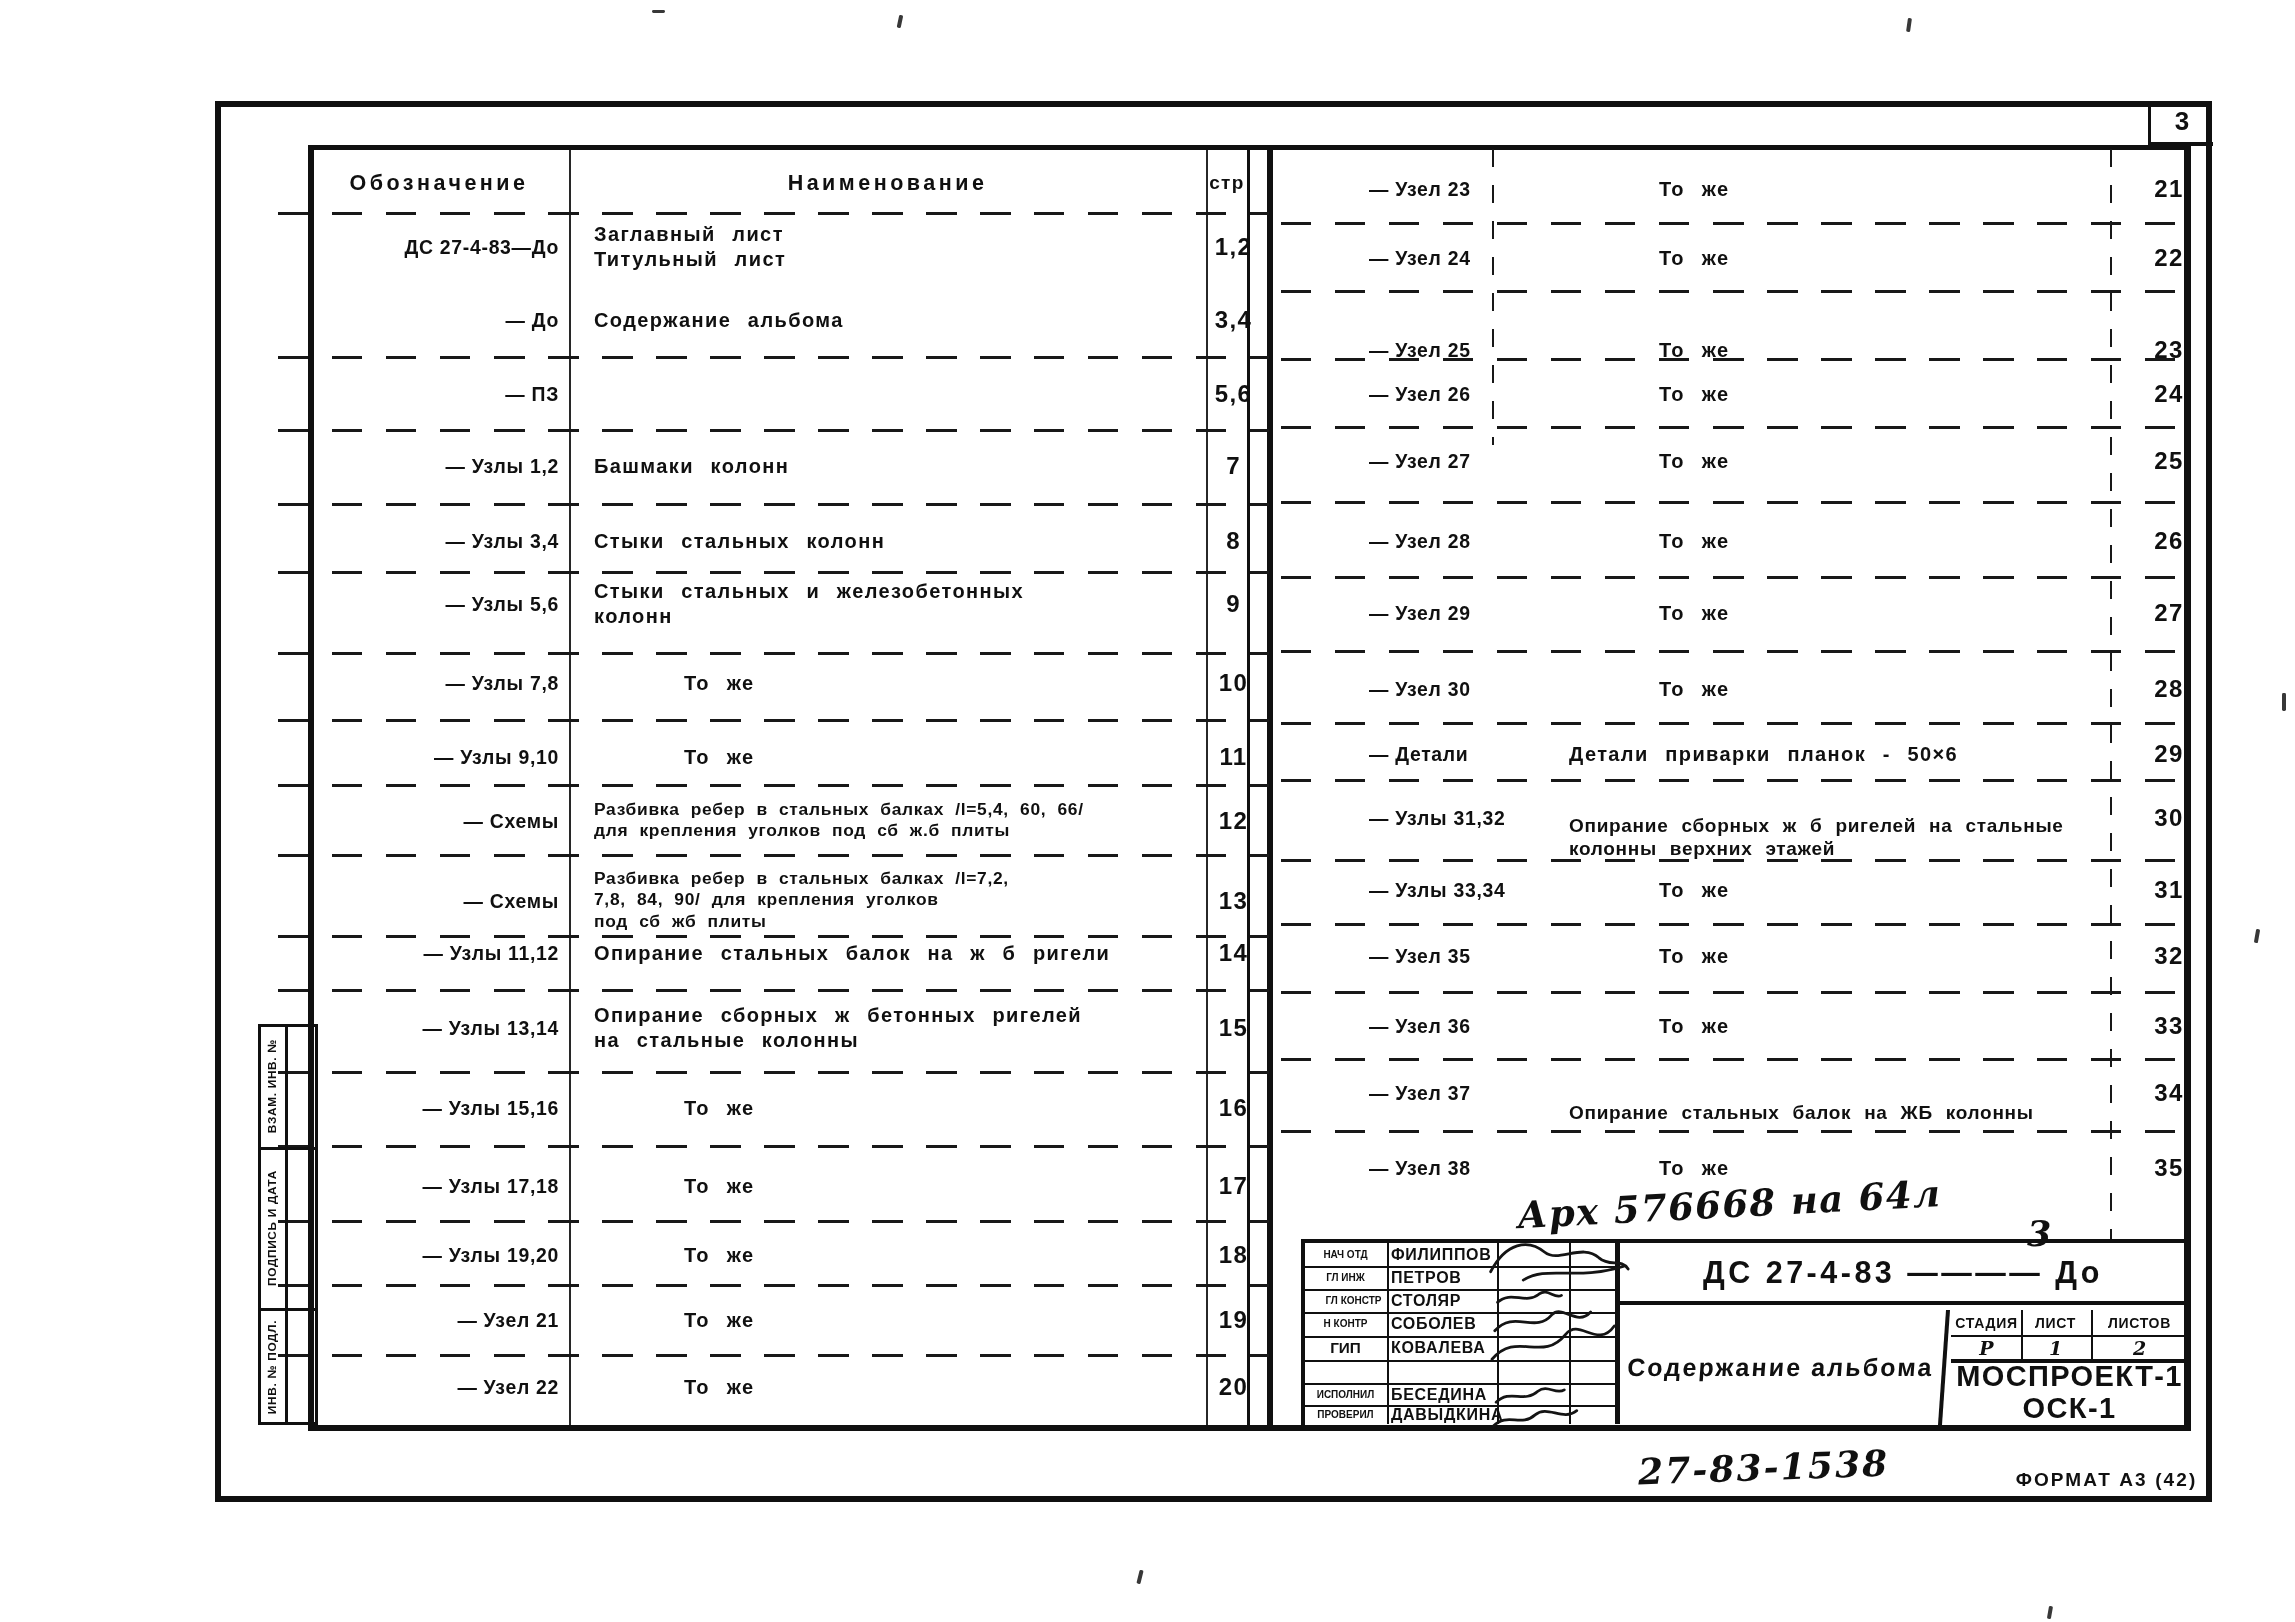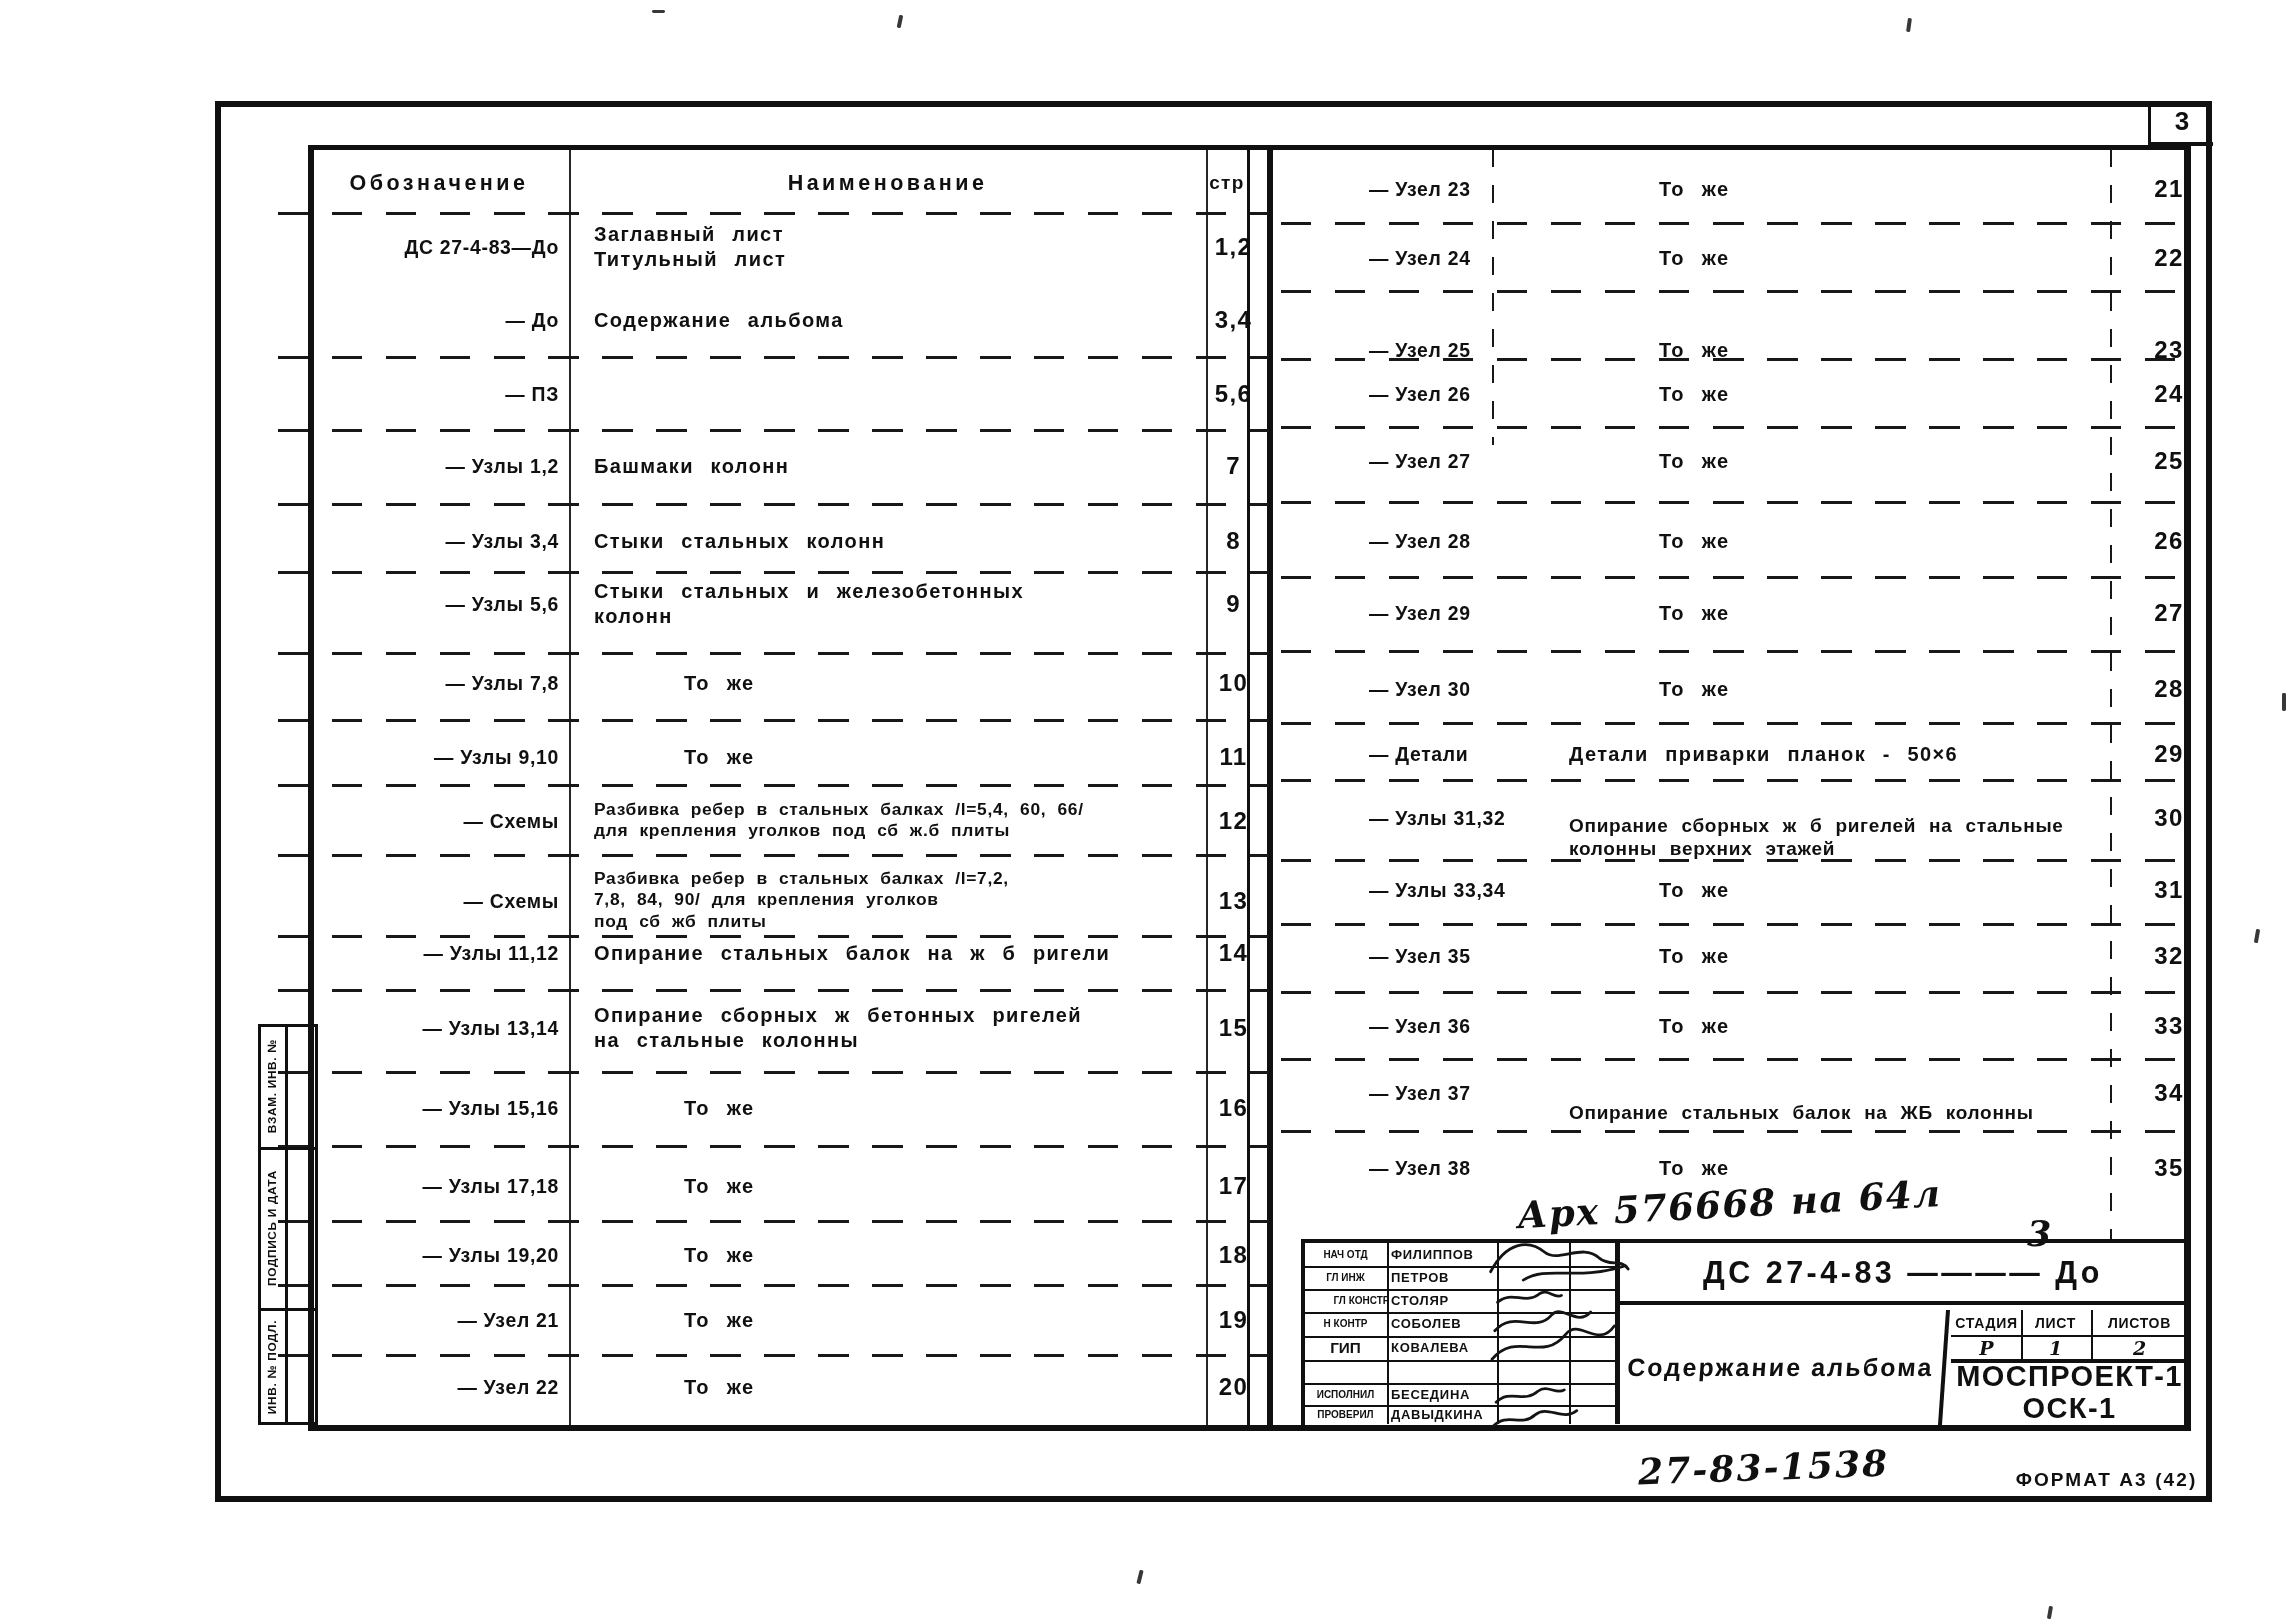--- a/index.html
+++ b/index.html
@@ -25,21 +25,21 @@
   .n.small{font-size:17.4px;letter-spacing:0.7px;word-spacing:5.6px;}
   .n.med{font-size:19px;letter-spacing:0.7px;word-spacing:7px;margin-top:20px;}
   
   .vcell{position:absolute;left:258px;width:28px;display:flex;align-items:center;justify-content:center;}
   .vcell span{transform:rotate(-90deg);white-space:nowrap;font-weight:bold;font-size:11.8px;letter-spacing:0.7px;}
   
   .stamp{position:absolute;left:1301px;top:1239px;width:883px;height:186px;
          border-top:4.9px solid #101010;border-left:4.9px solid #101010;box-sizing:border-box;}
   .stamp .cell{position:absolute;display:flex;align-items:center;font-weight:bold;}
   .stamp .role{justify-content:center;font-size:10px;letter-spacing:0px;}
-  .stamp .nm{font-size:13px;letter-spacing:0.7px;}
+  .stamp .nm{font-size:16px;letter-spacing:0.7px;}
   .ctr{display:flex;align-items:center;justify-content:center;}
   .hand{font-family:"DejaVu Serif",serif;font-style:italic;font-weight:bold;}
   .artifact{position:absolute;background:#151515;border-radius:1.4px;opacity:.85;}
 </style>
 </head>
 <body>
 
 <div class="sheet">
 
   <div class="abs" style="left:215px;top:101px;width:1997px;height:1401px;border:6.2px solid #101010;box-sizing:border-box;"></div>
@@ -293,21 +293,21 @@
     <div class="ln" style="left:0;top:69px;width:314px;height:2.1px;"></div>
     <div class="ln" style="left:0;top:93px;width:314px;height:2.1px;"></div>
     <div class="ln" style="left:0;top:117px;width:314px;height:2.1px;"></div>
     <div class="ln" style="left:0;top:140px;width:314px;height:2.1px;"></div>
     <div class="ln" style="left:0;top:162px;width:314px;height:2.1px;"></div>
 
     <div class="cell role" style="left:0;top:0;width:81px;height:23px;">НАЧ ОТД</div>
     <div class="cell nm" style="left:86px;top:0;width:104px;height:23px;">ФИЛИППОВ</div>
     <div class="cell role" style="left:0;top:23px;width:81px;height:23px;">ГЛ ИНЖ</div>
     <div class="cell nm" style="left:86px;top:23px;width:104px;height:23px;">ПЕТРОВ</div>
-    <div class="cell role" style="left:16px;top:46px;width:81px;height:23.6px;">ГЛ КОНСТР</div>
+    <div class="cell role" style="left:8px;top:46px;width:81px;height:23.6px;">ГЛ КОНСТР</div>
     <div class="cell nm" style="left:86px;top:46px;width:104px;height:23.6px;">СТОЛЯР</div>
     <div class="cell role" style="left:0;top:69px;width:81px;height:23.6px;">Н КОНТР</div>
     <div class="cell nm" style="left:86px;top:69px;width:104px;height:23.6px;">СОБОЛЕВ</div>
     <div class="cell role" style="left:0;top:93px;width:81px;height:23.6px;font-size:15.3px;">ГИП</div>
     <div class="cell nm" style="left:86px;top:93px;width:104px;height:23.6px;">КОВАЛЕВА</div>
     <div class="cell role" style="left:0;top:117px;width:81px;height:23px;"></div>
     <div class="cell nm" style="left:86px;top:117px;width:104px;height:23px;"></div>
     <div class="cell role" style="left:0;top:140px;width:81px;height:23px;">ИСПОЛНИЛ</div>
     <div class="cell nm" style="left:86px;top:140px;width:104px;height:23px;">БЕСЕДИНА</div>
     <div class="cell role" style="left:0;top:162px;width:81px;height:19px;">ПРОВЕРИЛ</div>

